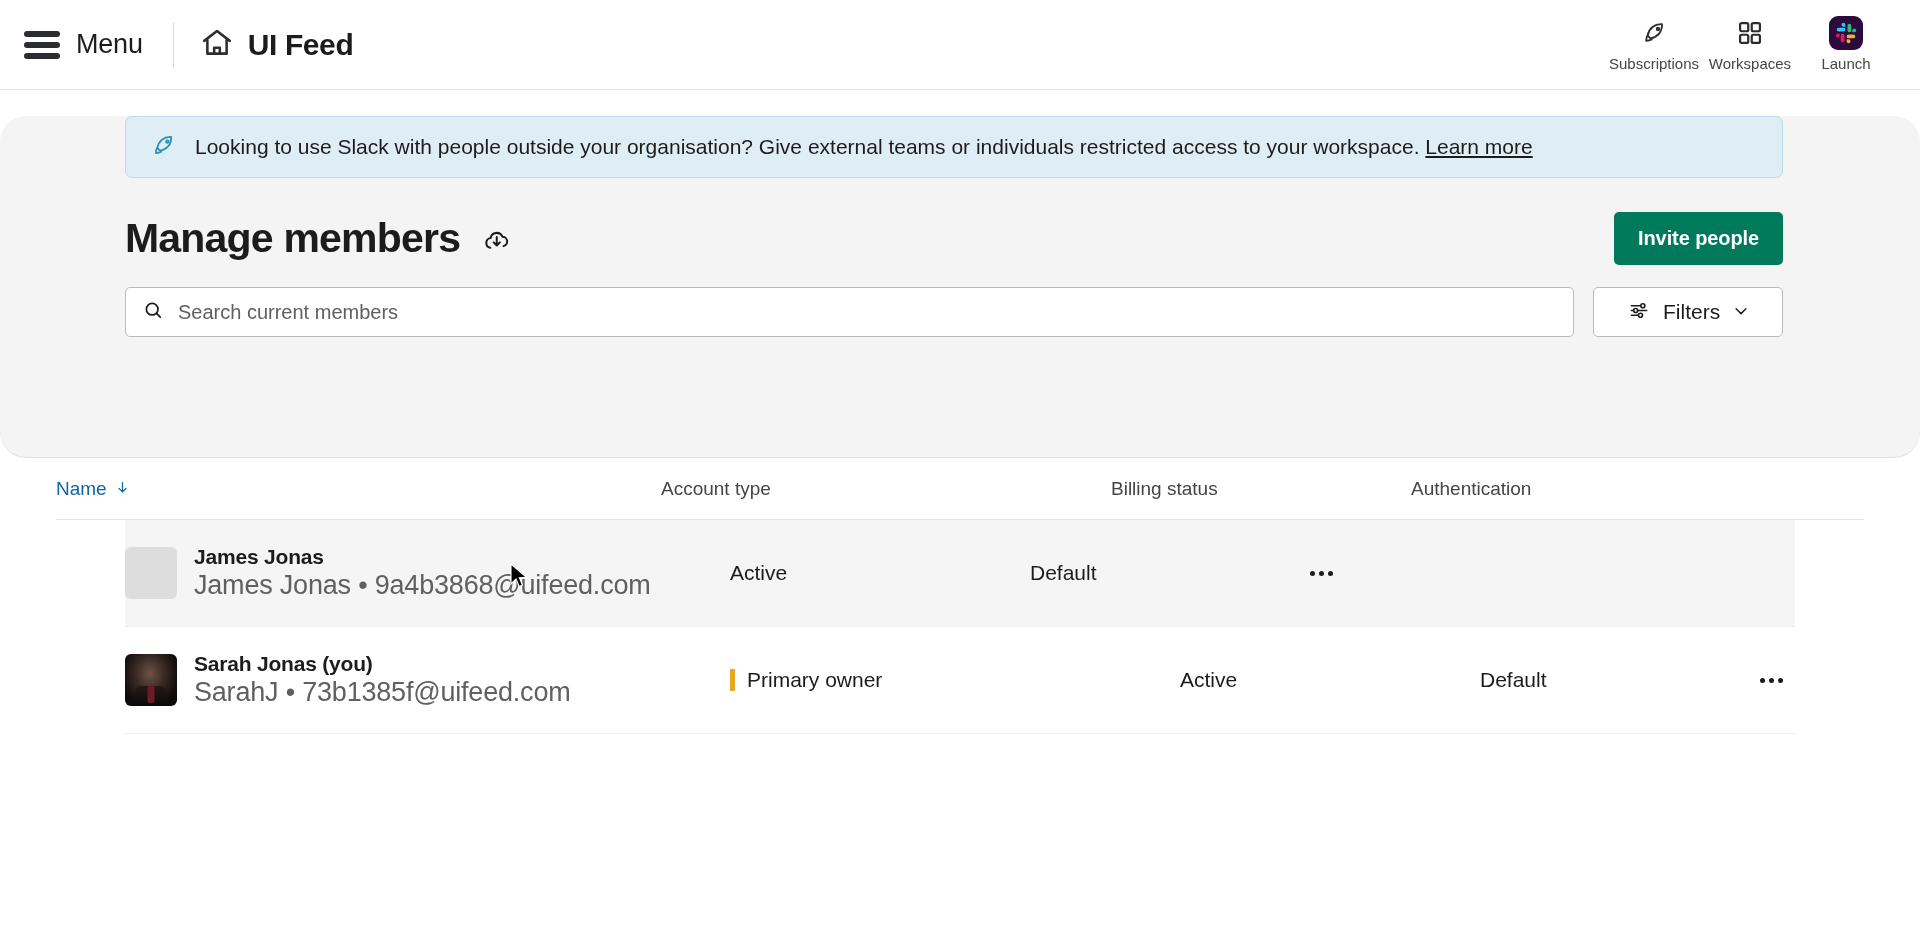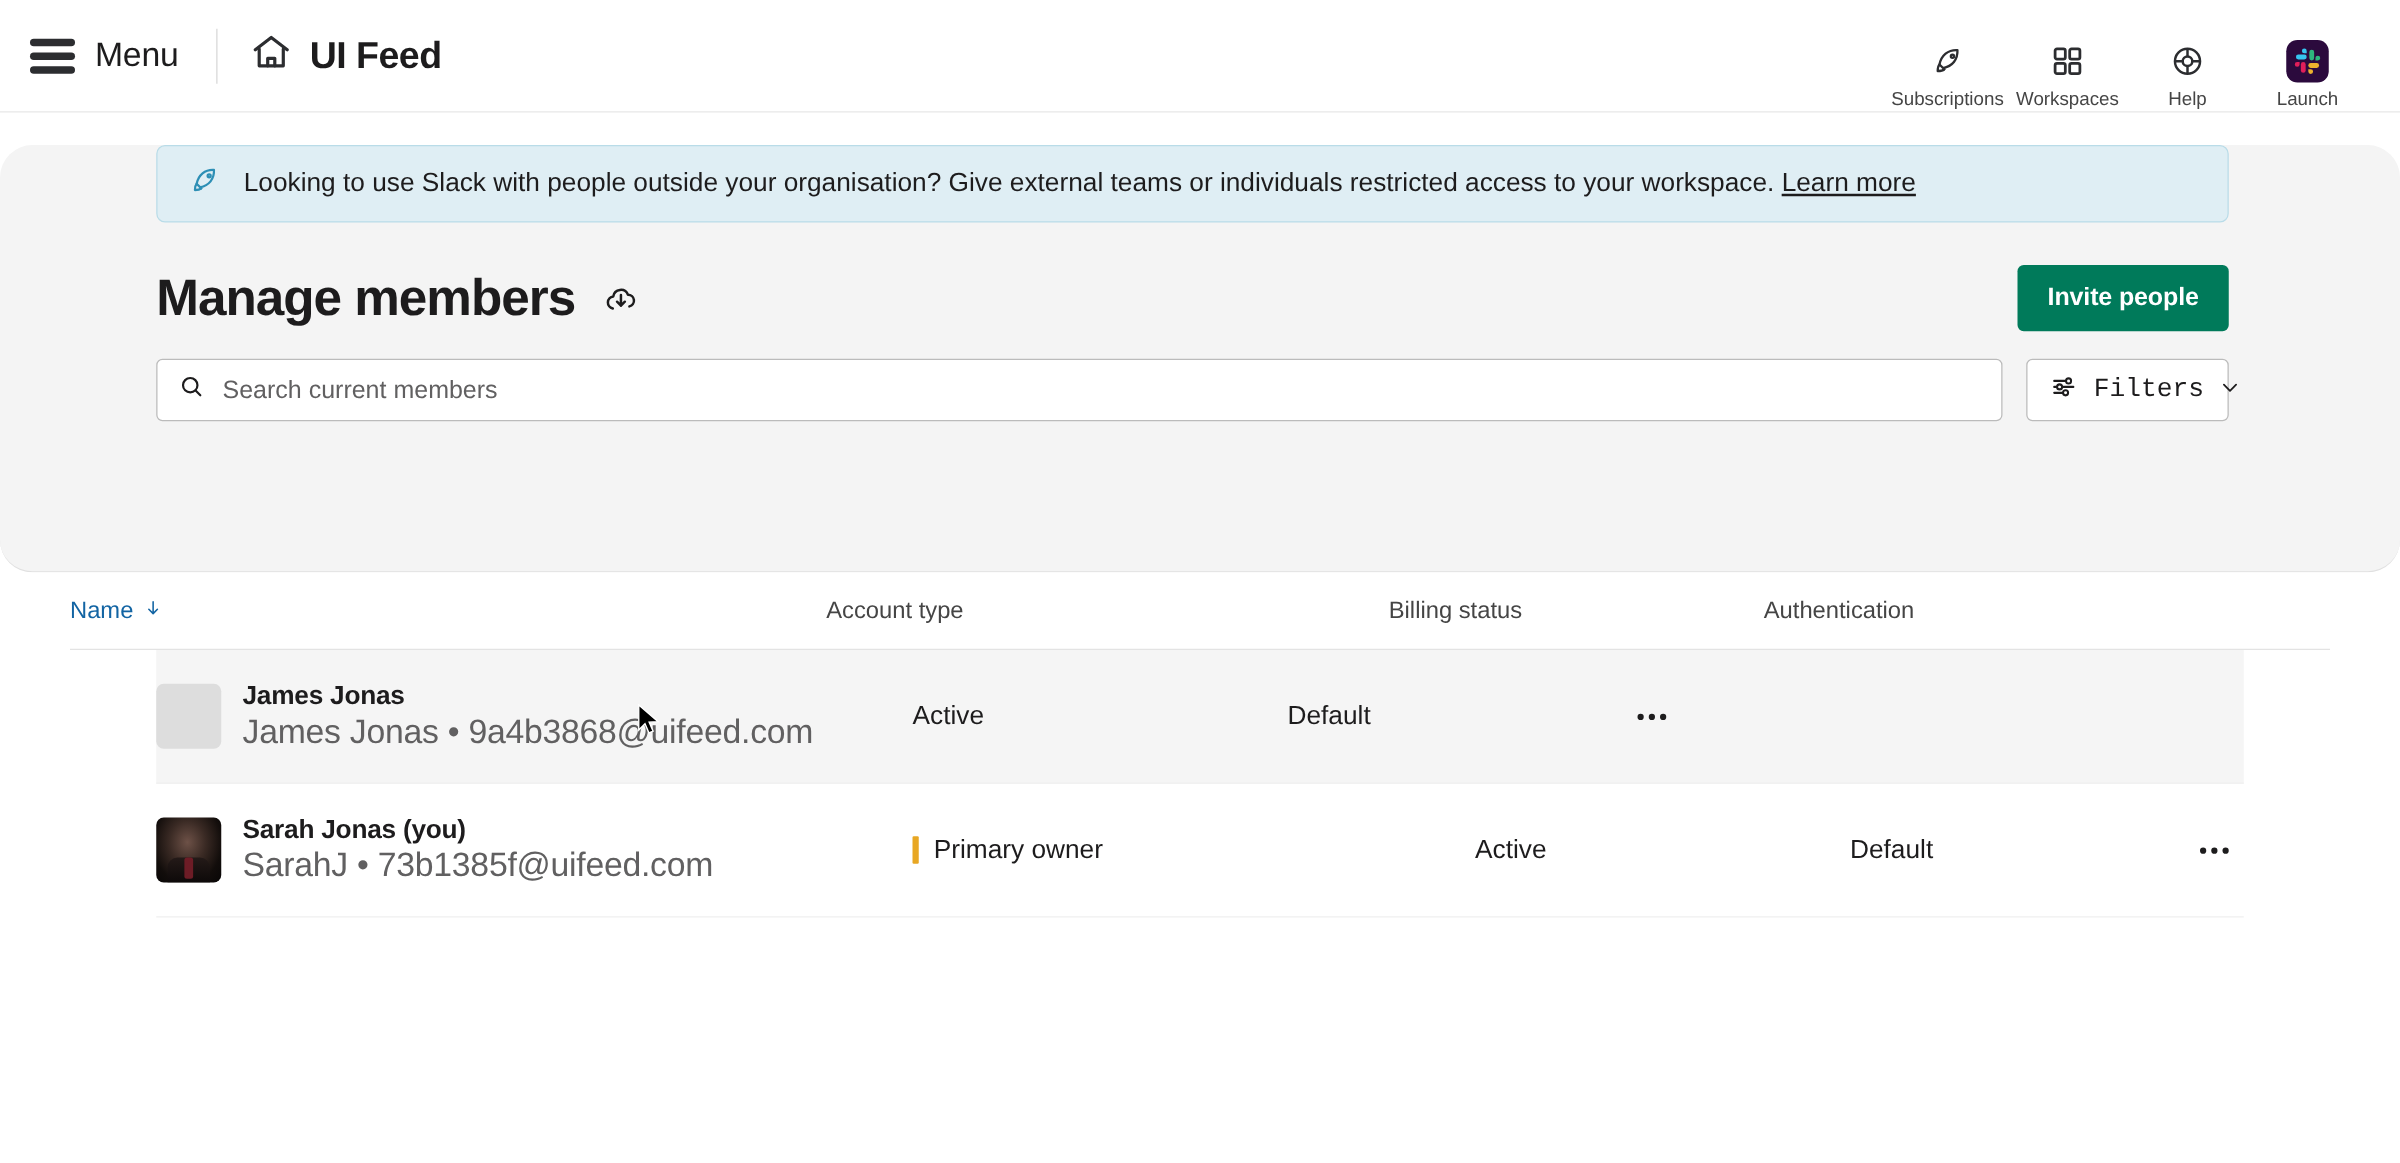--- a/index.html
+++ b/index.html
@@ -28,21 +28,21 @@
     margin-right: 16px; margin-left: 4px;
     cursor: pointer;
   }
   .hamburger span { display: block; height: 6px; border-radius: 3px; background: #2c2d30; }
   .menu-label { font-size: 27px; color: #1d1c1d; letter-spacing: -0.2px; }
   .nav-divider { width: 1px; height: 44px; background: #d8d8d8; margin: 0 26px 0 30px; }
   .home-group { display: flex; align-items: center; gap: 14px; cursor: pointer; }
   .brand-title { font-size: 30px; font-weight: 700; letter-spacing: -0.4px; color: #1d1c1d; }
 
   .nav-right {
-    position: absolute; right: 26px; top: 16px; height: 100%;
+    position: absolute; right: 26px; top: 0; height: 100%;
     display: flex; align-items: center; gap: 0;
   }
   .nav-item {
     width: 96px;
     height: 100%;
     display: flex; flex-direction: column;
     align-items: center; justify-content: center;
     gap: 7px;
     cursor: pointer;
     color: #2c2d30;
@@ -117,29 +117,29 @@
   .search-input {
     border: none; outline: none;
     font-size: 20px;
     color: #1d1c1d;
     flex: 1;
     background: transparent;
     font-family: "Liberation Sans", sans-serif;
   }
   .search-input::placeholder { color: #616061; }
   .filters-btn {
-    width: 162px; height: 50px;
+    width: 190px; height: 50px;
     background: #ffffff;
     border: 1px solid #bbbbbb;
     border-radius: 5px;
     display: flex; align-items: center;
-    padding: 0 18px;
+    padding: 0 34px;
     gap: 12px;
     cursor: pointer;
-    font-family: Liberation Mono, monospace;
+    font-family: Liberation Sans, sans-serif;
   }
   .filters-label { font-size: 21px; color: #1d1c1d; flex: 1; text-align: left; }
 
   
   .table-wrap { background: #ffffff; padding-top: 0; }
   .thead {
     display: flex; align-items: center;
     height: 62px;
     margin: 0 56px;
     border-bottom: 1px solid #e3e3e3;
@@ -240,30 +240,20 @@
     <div class="nav-item">
       <span class="nav-ico">
         <svg width="28" height="28" viewBox="0 0 24 24" fill="none" stroke="#2c2d30" stroke-width="1.9">
           <rect x="3.5" y="3.5" width="7" height="7" rx="1.3"></rect>
           <rect x="13.5" y="3.5" width="7" height="7" rx="1.3"></rect>
           <rect x="3.5" y="13.5" width="7" height="7" rx="1.3"></rect>
           <rect x="13.5" y="13.5" width="7" height="7" rx="1.3"></rect>
         </svg>
       </span>
       <span class="nav-lbl">Workspaces</span>
-    </div>
-    <div class="nav-item">
-      <span class="nav-ico">
-        <svg width="28" height="28" viewBox="0 0 24 24" fill="none" stroke="#2c2d30" stroke-width="1.7">
-          <circle cx="12" cy="12" r="8.6"></circle>
-          <circle cx="12" cy="12" r="3.3"></circle>
-          <path d="M12 3.4v5.3M12 15.3v5.3M3.4 12h5.3M15.3 12h5.3"></path>
-        </svg>
-      </span>
-      <span class="nav-lbl">Help</span>
     </div>
     <div class="nav-item">
       <span class="nav-ico">
         <span class="slack-tile">
           <svg width="22" height="22" viewBox="0 0 24 24">
             <path d="M5.1 14.8a2.1 2.1 0 1 1-2.1-2.1h2.1v2.1z" fill="#e01e5a"></path>
             <path d="M6.2 14.8a2.1 2.1 0 0 1 4.2 0v5.2a2.1 2.1 0 0 1-4.2 0v-5.2z" fill="#e01e5a"></path>
             <path d="M9.2 5.1a2.1 2.1 0 1 1 2.1-2.1v2.1H9.2z" fill="#36c5f0"></path>
             <path d="M9.2 6.2a2.1 2.1 0 0 1 0 4.2H4a2.1 2.1 0 0 1 0-4.2h5.2z" fill="#36c5f0"></path>
             <path d="M18.9 9.2a2.1 2.1 0 1 1 2.1 2.1h-2.1V9.2z" fill="#2eb67d"></path>

